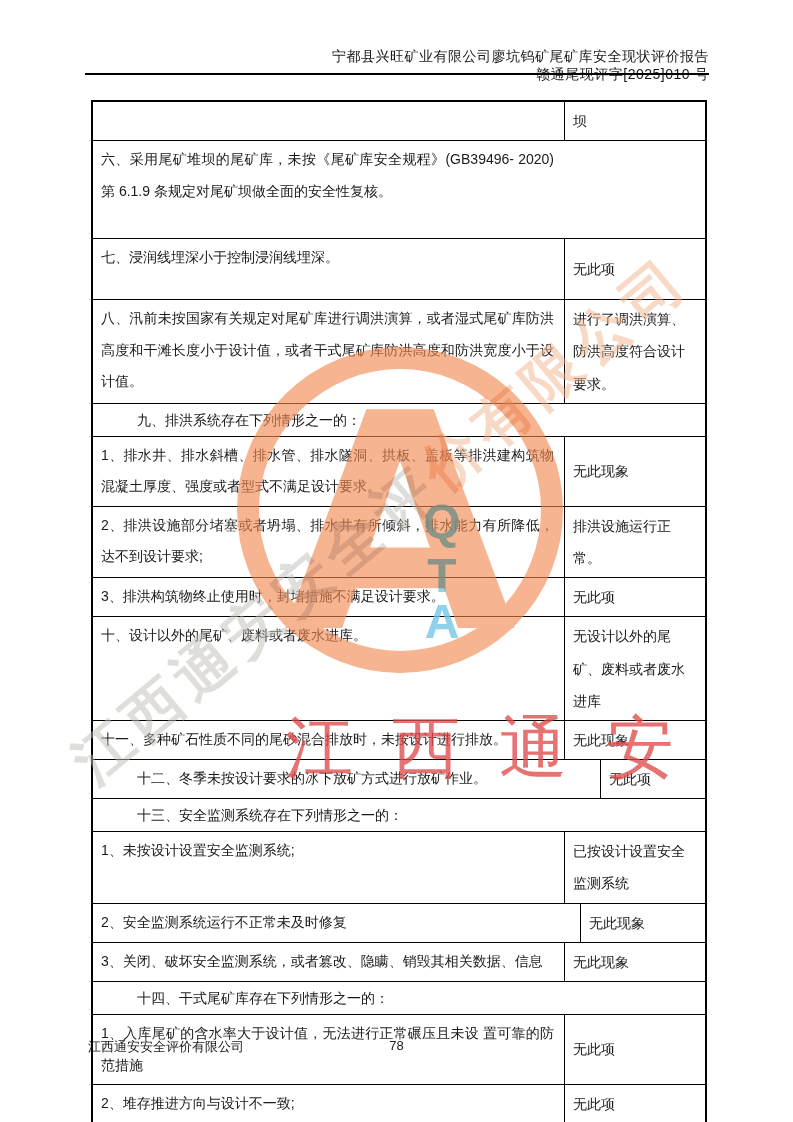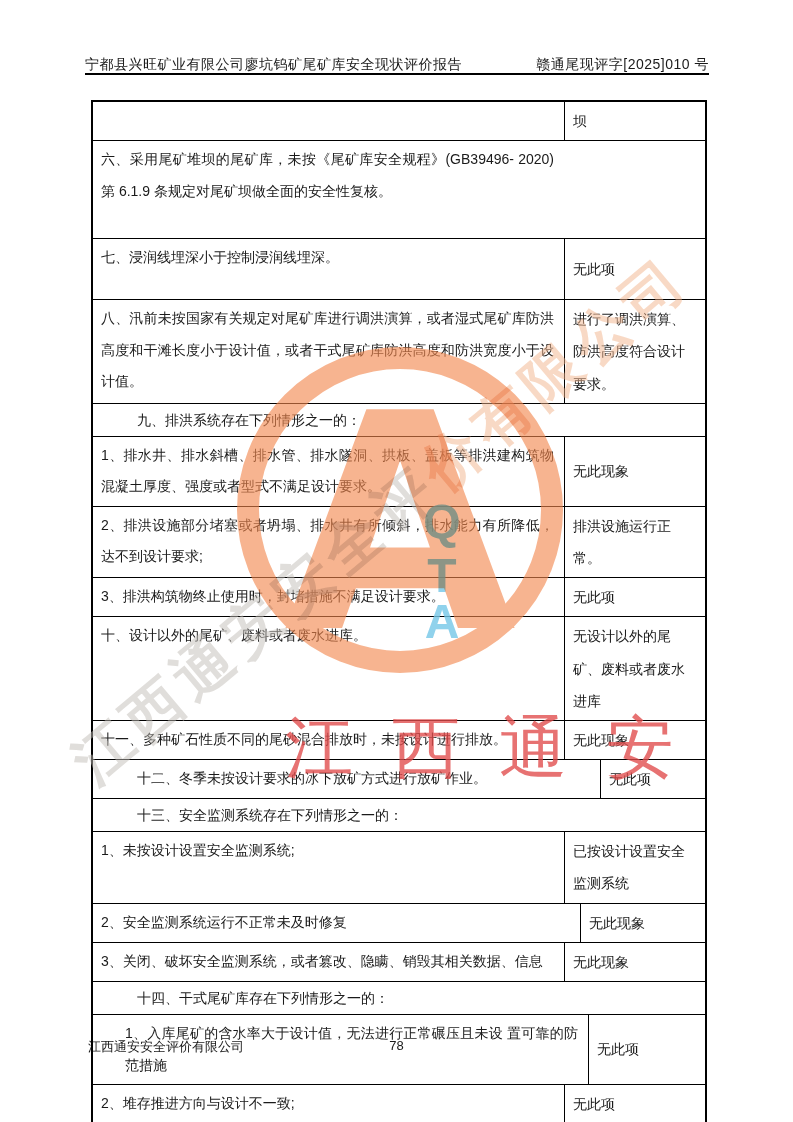--- a/index.html
+++ b/index.html
@@ -5,21 +5,21 @@
   html,body{margin:0;padding:0;}
   body{
     width:793px;height:1122px;position:relative;background:#ffffff;
     font-family:"Liberation Sans","DejaVu Sans",sans-serif;color:#1a1a1a;
     overflow:hidden;
   }
   
   .header{
     position:absolute;left:85px;top:48px;width:624px;height:26px;
     display:flex;justify-content:space-between;align-items:flex-end;
-    font-size:14px;letter-spacing:.5px;
+    font-size:14px;letter-spacing:.5px;flex-direction:column;
   }
   .header-rule{
     position:absolute;left:85px;top:73px;width:624px;height:0;
     border-top:2px solid #000;
   }
   
   .doc-table{
     position:absolute;left:91px;top:100px;width:616px;
     border:2px solid #000;box-sizing:border-box;z-index:2;background:transparent;
   }
@@ -123,21 +123,21 @@
       <div class="cell cell-left">2、安全监测系统运行不正常未及时修复</div>
       <div class="cell cell-right center">无此现象</div>
     </div>
     <div class="t-row" style="min-height: 30px;">
       <div class="cell cell-left">3、关闭、破坏安全监测系统，或者篡改、隐瞒、销毁其相关数据、信息</div>
       <div class="cell cell-right center">无此现象</div>
     </div>
     <div class="t-row full" style="min-height: 30px;">
       <div class="cell cell-full">十四、干式尾矿库存在下列情形之一的：</div>
     </div>
-    <div class="t-row" style="min-height: 67px; padding-left: 24px;">
+    <div class="t-row" style="min-height: 67px;">
       <div class="cell cell-left">1、入库尾矿的含水率大于设计值，无法进行正常碾压且未设 置可靠的防范措施</div>
       <div class="cell cell-right center">无此项</div>
     </div>
     <div class="t-row" style="min-height: 30px;">
       <div class="cell cell-left">2、堆存推进方向与设计不一致;</div>
       <div class="cell cell-right center">无此项</div>
     </div>
   </div>
 
 <div class="wm">

